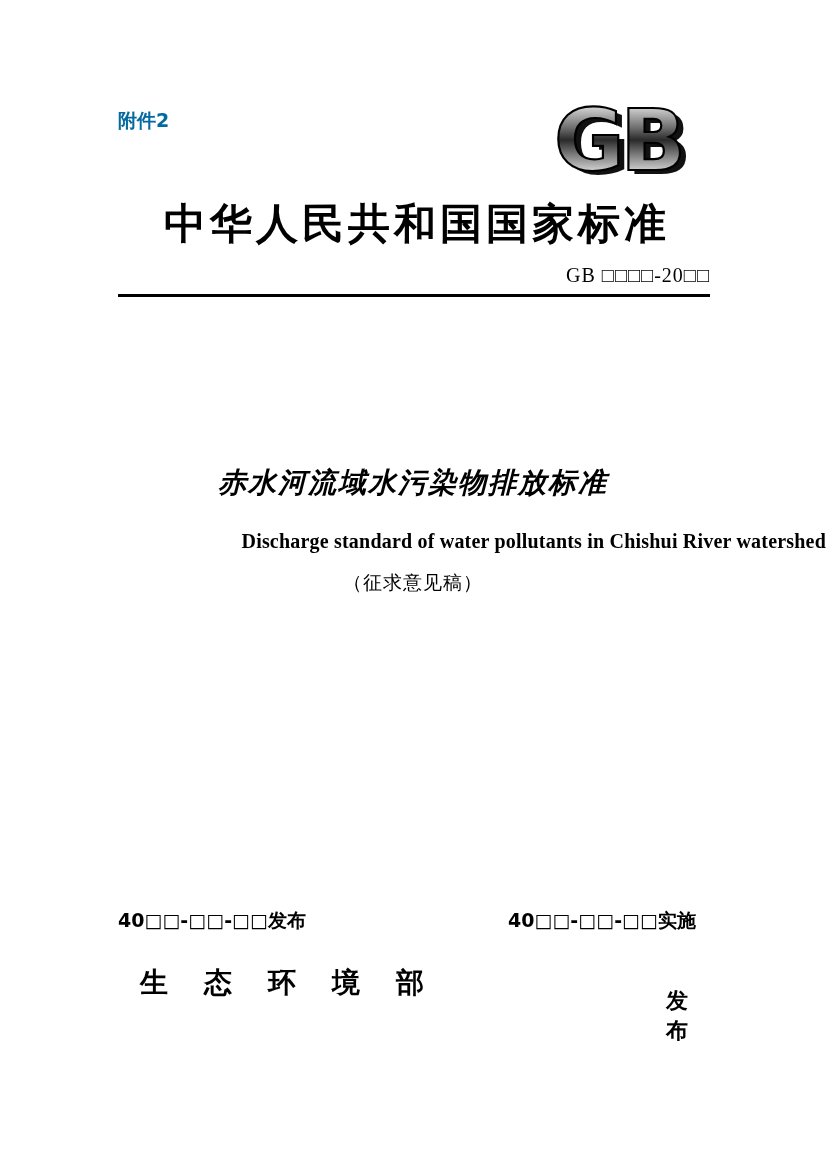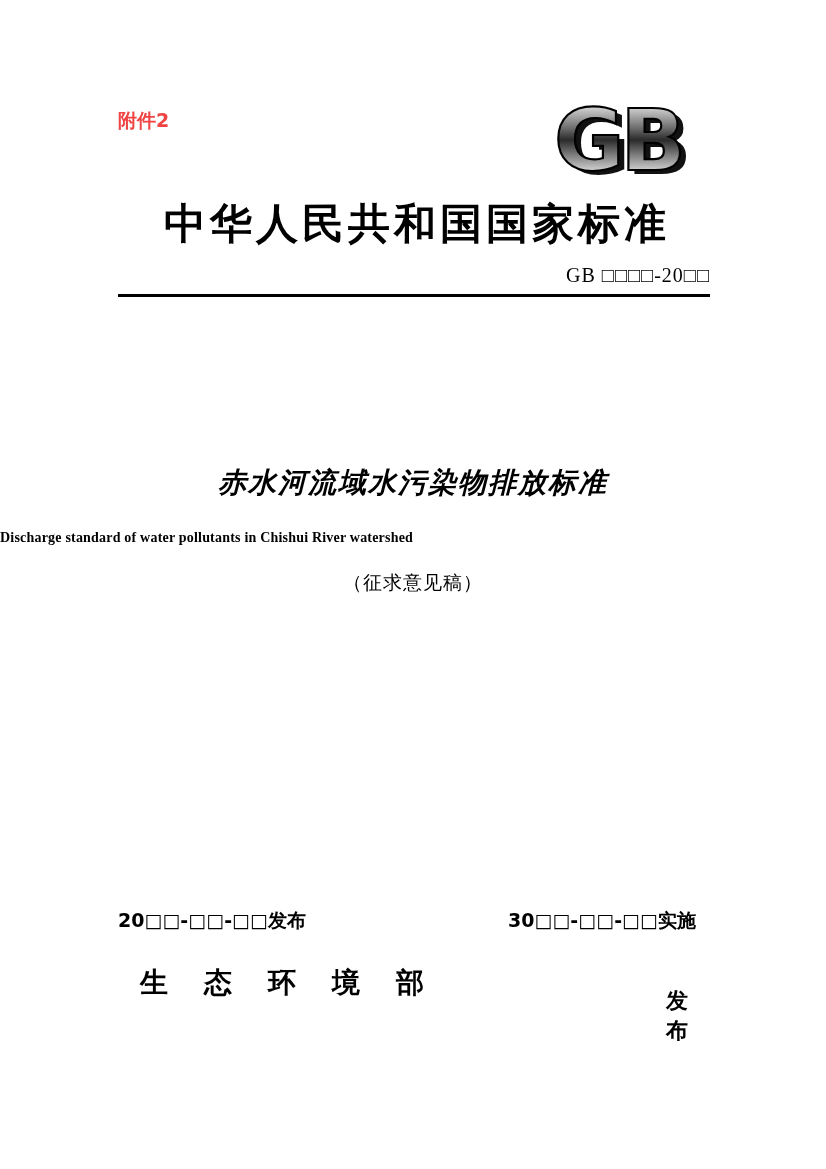--- a/index.html
+++ b/index.html
@@ -22,21 +22,21 @@
     height: 1169px;
   }
   .attachment-label {
     position: absolute;
     left: 118px;
     top: 108px;
     font-family: "DejaVu Sans", sans-serif;
     font-size: 19px;
     font-weight: bold;
     letter-spacing: 0px;
-    color: #ef4444;
+    color: #0369a1;
   }
   
   .gb-logo {
     position: absolute;
     left: 552px;
     top: 96px;
     width: 160px;
     height: 92px;
     text-align: center;
   }
@@ -82,24 +82,24 @@
     font-weight: bold;
     font-size: 28px;
     letter-spacing: 2px;
     font-style: italic;
   }
   .doc-title-en {
     position: absolute;
     left: 0;
     top: 530px;
     width: 826px;
-    text-align: left;
+    text-align: right;
     font-family: "Liberation Serif", serif;
     font-weight: bold;
-    font-size: 14px;
+    font-size: 20px;
     letter-spacing: 0.2px;
   }
   .doc-subtitle {
     position: absolute;
     left: 0;
     top: 570px;
     width: 826px;
     text-align: center;
     font-family: Liberation Serif, serif;
     font-size: 19px;
@@ -199,23 +199,23 @@
   <div class="std-number">GB □□□□-20□□</div>
 
   <div class="header-rule"></div>
 
   <div class="doc-title-cn">赤水河流域水污染物排放标准</div>
 
   <div class="doc-title-en">Discharge standard of water pollutants in Chishui River watershed</div>
 
   <div class="doc-subtitle">（征求意见稿）</div>
 
-  <div class="issue-date">20□□-□□-□□发布</div>
-
-  <div class="effective-date">30□□-□□-□□实施</div>
+  <div class="issue-date">40□□-□□-□□发布</div>
+
+  <div class="effective-date">40□□-□□-□□实施</div>
 
   <div class="issuer-block">
     <div class="issuer-line1">
       <span class="spread">生态环境部</span>
     </div>
     <div class="issuer-publish">发布</div>
   </div>
 
 </div>
 

